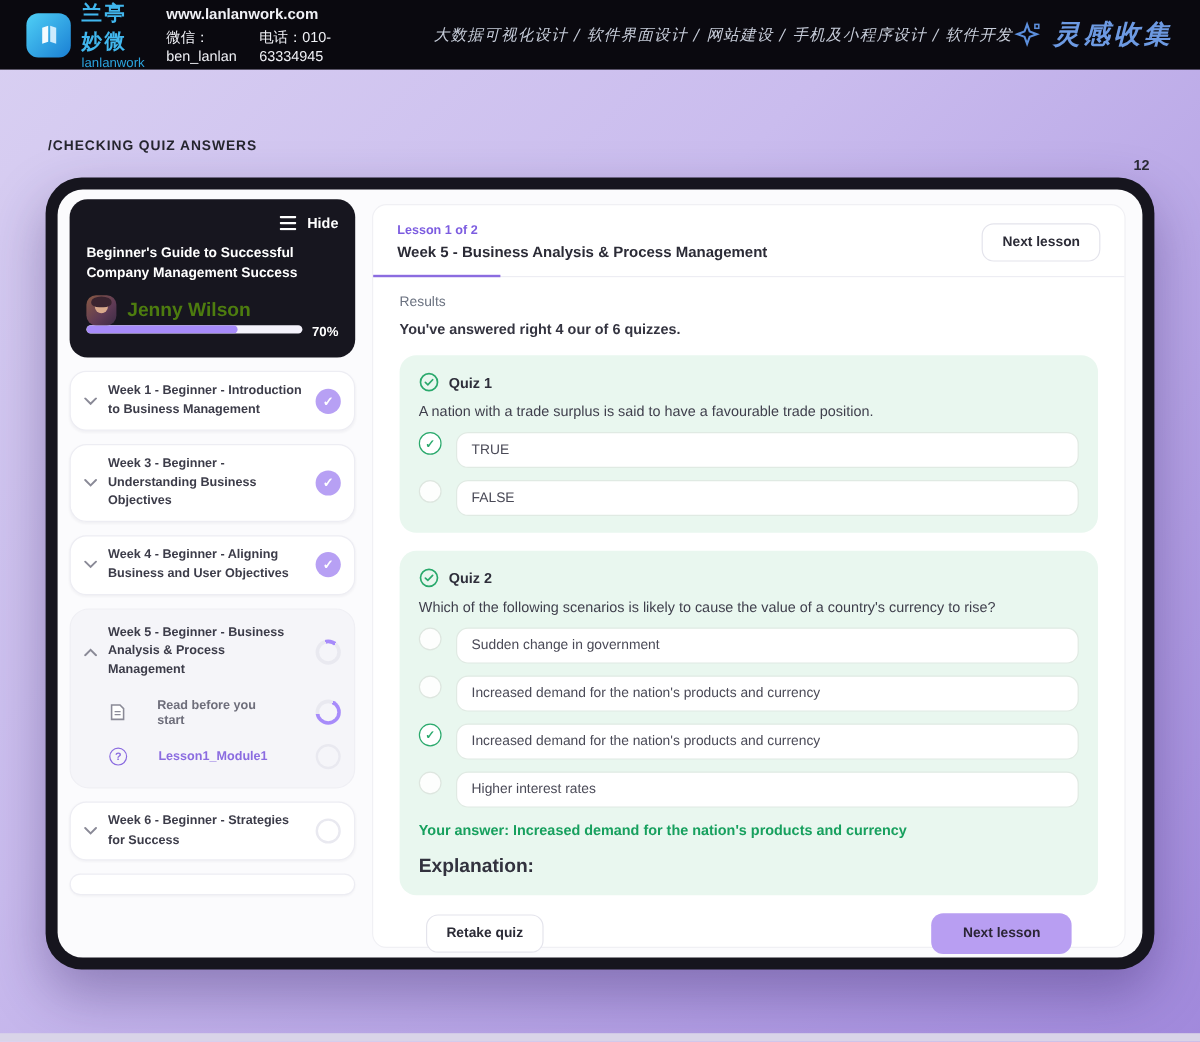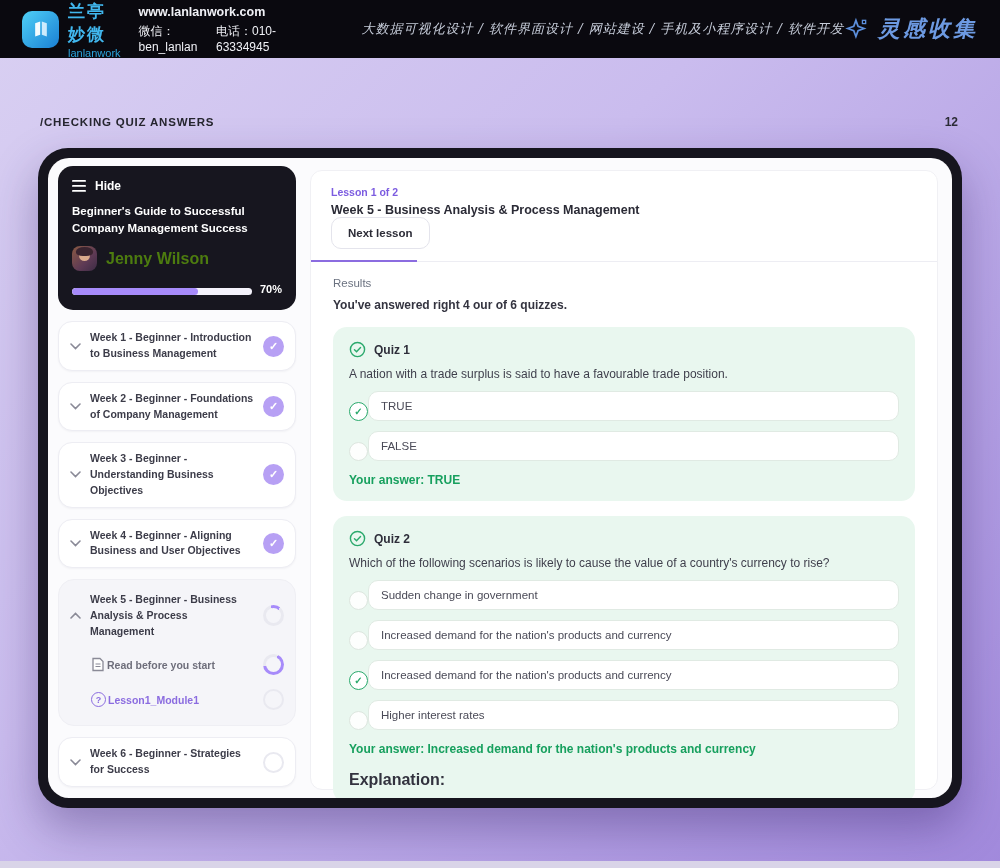--- a/index.html
+++ b/index.html
@@ -34,50 +34,50 @@
   .collect-text {
     font-family:"DejaVu Serif", serif; font-style:italic; font-weight:bold;
     font-size:22px; color:#6d9ae2; letter-spacing:3px; white-space:nowrap;
   }
 
   
   .page-label {
     position:absolute; top:116px; left:40px; font-size:11.5px; font-weight:bold;
     letter-spacing:0.8px; color:#26262f;
   }
-  .page-number { position:absolute; top:115px; right:42px; font-size:12px; font-weight:bold; color:#2c2c36; }
+  .page-number { position:absolute; top:131px; right:42px; font-size:12px; font-weight:bold; color:#2c2c36; }
 
   
   .frame {
     position:absolute; left:38px; top:148px; width:924px; height:660px;
     background:#16151e; border-radius:30px; padding:10px;
     box-shadow:0 20px 45px rgba(42,24,92,0.35);
   }
   .frame-inner {
     width:100%; height:100%; background:#fbfbfd; border-radius:21px;
     position:relative; overflow:hidden;
   }
 
   
   .sidebar { position:absolute; left:10px; top:8px; width:238px; }
   .side-head {
     background:#17161f; border-radius:15px; padding:13px 14px 15px; color:#fff;
   }
-  .hide-row { display:flex; align-items:center; gap:9px; }
+  .hide-row { display:flex; align-items:center; gap:9px;justify-content:flex-end; }
   .hide-label { font-size:12px; font-weight:bold; }
   .course-title { margin-top:10px; font-size:11.5px; font-weight:bold; line-height:1.45; }
   .user-row { display:flex; align-items:center; gap:9px; margin-top:10px; }
   .avatar { width:25px; height:25px; border-radius:8px; overflow:hidden; flex:none;
     background:linear-gradient(135deg,#8a5a43 0%,#5e3a55 60%,#3c2b44 100%); position:relative; }
   .avatar::before { content:""; position:absolute; left:7px; top:4px; width:11px; height:11px;
     border-radius:50%; background:#d9a98c; }
   .avatar::after { content:""; position:absolute; left:4px; top:1px; width:17px; height:9px;
     border-radius:50% 50% 40% 40%; background:#3a2430; }
   .user-name { font-size:16px; font-weight:bold; color:#4d7c0f; }
-  .progress-row { display:flex; align-items:flex-end; gap:8px; margin-top:12px; }
+  .progress-row { display:flex; align-items:flex-start; gap:8px; }
   .progress-track { flex:1; height:7px; border-radius:5px; background:#f4f2fb; overflow:hidden; }
   .progress-fill { height:100%; border-radius:5px; background:#a78bfa; }
   .progress-pct { font-size:11px; font-weight:bold; color:#fff; }
 
   .week-list { margin-top:11px; display:flex; flex-direction:column; gap:11px; }
   .week-item {
     display:flex; align-items:center; gap:9px; background:#fff;
     border:1px solid #ededf3; border-radius:14px; padding:8px 11px;
     box-shadow:0 1px 2px rgba(20,20,40,0.04); cursor:pointer;
   }
@@ -99,55 +99,55 @@
   }
   .status-circle[data-status="ring15"]::after,
   .status-circle[data-status="ring65"]::after {
     content:""; position:absolute; inset:3px; border-radius:50%; background:#f5f5f9;
   }
 
   .week-expanded {
     background:#f5f5f9; border:1px solid #efeff4; border-radius:16px; padding:8px 11px;
   }
   .week-expanded .week-item { background:transparent; border:none; box-shadow:none; padding:4px 0 8px; }
-  .sub-item { display:flex; align-items:center; gap:2px; padding:7px 0 7px 21px; cursor:pointer; }
+  .sub-item { display:flex; align-items:center; gap:26px; padding:7px 0 7px 21px; cursor:pointer; }
   .sub-label { flex:1; font-size:10.5px; font-weight:bold; color:#6e6e7b; }
   .sub-label.purple { color:#8b6ce0; }
   .sub-icon { flex:none; display:flex; }
   .q-icon {
     width:15px; height:15px; border-radius:50%; border:1.5px solid #8b6ce0; color:#8b6ce0;
     font-size:9px; font-weight:bold; display:flex; align-items:center; justify-content:center;
   }
 
   
   .main-panel {
     position:absolute; left:262px; top:12px; width:628px; height:620px;
     background:#fff; border-radius:12px; border:1px solid #f0f0f4;
   }
-  .lesson-head { display:flex; align-items:flex-start; justify-content:space-between; padding:15px 20px 0;flex-direction:column; }
+  .lesson-head { display:flex; align-items:flex-start; justify-content:space-between; padding:15px 20px 0; }
   .lesson-label { font-size:10.5px; font-weight:bold; color:#7c5ce0; }
   .week-heading { margin-top:5px; font-size:12.5px; font-weight:bold; color:#2b2b36; }
   .btn-outline {
     background:#fff; border:1px solid #e4e4ec; border-radius:10px; padding:9px 16px;
     font-size:11.5px; font-weight:bold; color:#2b2b36; cursor:pointer;
     font-family:"Liberation Sans", sans-serif;
   }
   .head-divider { margin-top:12px; height:1px; background:#ededf3; position:relative; }
   .head-divider::before {
     content:""; position:absolute; left:0; top:-1px; width:106px; height:2px; background:#8b6ce0;
   }
   .main-content { padding:15px 22px 0; }
   .results-label { font-size:11.5px; color:#6b7280; }
   .results-summary { margin-top:9px; font-size:12px; font-weight:bold; color:#343440; }
 
   .quiz-card { margin-top:15px; background:#e9f7ef; border-radius:14px; padding:14px 16px; }
   .quiz-head { display:flex; align-items:center; gap:8px; }
   .quiz-title { font-size:12px; font-weight:bold; color:#2e2e3a; }
   .quiz-question { margin-top:9px; font-size:12px; color:#3f3f4c; }
-  .option-row { display:flex; align-items:flex-end; margin-top:10px; cursor:pointer; }
+  .option-row { display:flex; align-items:flex-start; gap:12px; margin-top:10px; cursor:pointer; }
   .opt-ind { width:19px; height:19px; border-radius:50%; flex:none; position:relative; }
   .opt-ind[data-state="none"] { background:#fdfefd; border:1.5px solid #dde6df; }
   .opt-ind[data-state="correct"] {
     border:1.5px solid #2aa96c; background:#fff;
     display:flex; align-items:center; justify-content:center;
   }
   .opt-ind[data-state="correct"]::after { content:"✓"; color:#2aa96c; font-size:10px; font-weight:bold; }
   .opt-box {
     flex:1; background:#fff; border:1px solid #e0eae3; border-radius:10px;
     padding:8px 12px; font-size:11.5px; color:#4a4a57;
@@ -229,29 +229,20 @@
         <div class="week-item">
           <span class="chev" data-dir="down">
             <svg width="11" height="7" viewBox="0 0 11 7">
                 <path d="M1 1 L5.5 5.5 L10 1" stroke="currentColor" stroke-width="1.6" fill="none" stroke-linecap="round"></path>
               </svg>
           </span>
           <span class="week-title">Week 1 - Beginner - Introduction to Business Management</span>
           <span class="status-circle" data-status="done"></span>
         </div>
 
-        <div class="week-item">
-          <span class="chev" data-dir="down">
-            <svg width="11" height="7" viewBox="0 0 11 7">
-                <path d="M1 1 L5.5 5.5 L10 1" stroke="currentColor" stroke-width="1.6" fill="none" stroke-linecap="round"></path>
-              </svg>
-          </span>
-          <span class="week-title">Week 2 - Beginner - Foundations of Company Management</span>
-          <span class="status-circle" data-status="done"></span>
-        </div>
 
         <div class="week-item">
           <span class="chev" data-dir="down">
             <svg width="11" height="7" viewBox="0 0 11 7">
                 <path d="M1 1 L5.5 5.5 L10 1" stroke="currentColor" stroke-width="1.6" fill="none" stroke-linecap="round"></path>
               </svg>
           </span>
           <span class="week-title">Week 3 - Beginner - Understanding Business Objectives</span>
           <span class="status-circle" data-status="done"></span>
         </div>
@@ -336,21 +327,20 @@
           </div>
           <div class="quiz-question">A nation with a trade surplus is said to have a favourable trade position.</div>
           <div class="option-row">
             <span class="opt-ind" data-state="correct"></span>
             <span class="opt-box">TRUE</span>
           </div>
           <div class="option-row">
             <span class="opt-ind" data-state="none"></span>
             <span class="opt-box">FALSE</span>
           </div>
-          <div class="your-answer">Your answer: TRUE</div>
         </div>
 
         <div class="quiz-card">
           <div class="quiz-head">
             <svg width="17" height="17" viewBox="0 0 18 18">
               <circle cx="9" cy="9" r="7.5" stroke="#2aa96c" stroke-width="1.5" fill="none"></circle>
               <path d="M5.8 9.2 L8 11.3 L12.2 6.8" stroke="#2aa96c" stroke-width="1.5" fill="none" stroke-linecap="round"></path>
             </svg>
             <span class="quiz-title">Quiz 2</span>
           </div>

